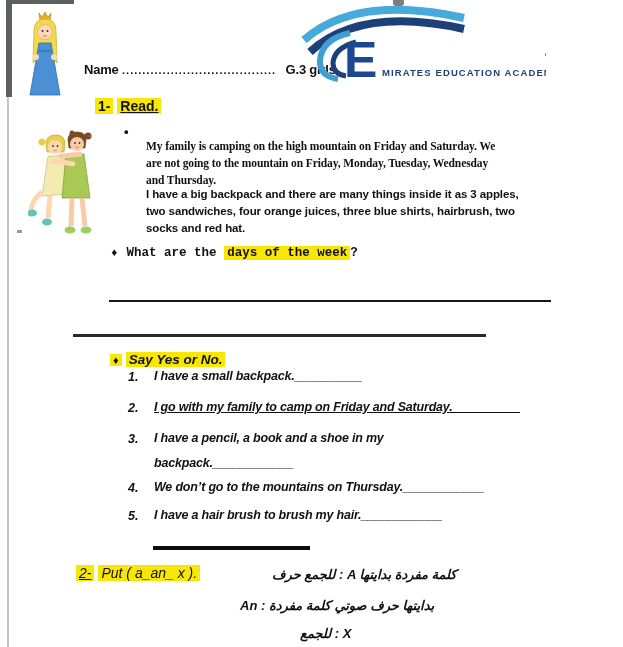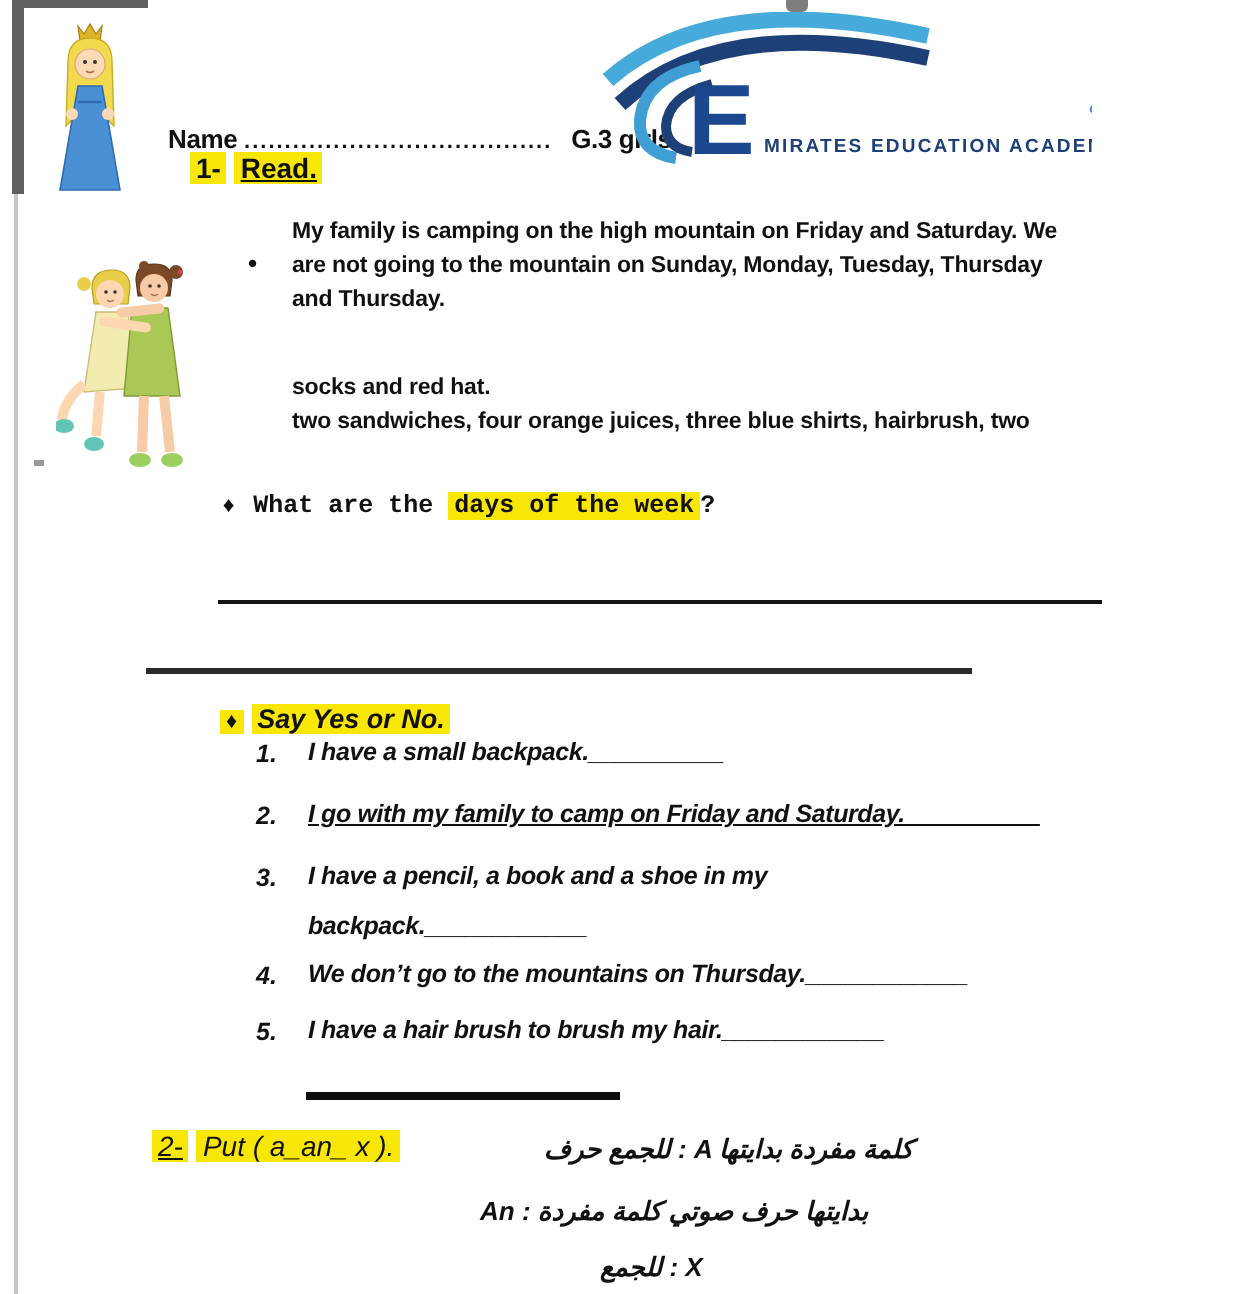--- a/index.html
+++ b/index.html
@@ -11,26 +11,26 @@
   .corner-v{left:6px;top:0;width:6px;height:97px;background:#5e5f61;}
   .corner-h{left:6px;top:0;width:68px;height:4px;background:#5e5f61;}
   .top-mark{left:393px;top:0;width:11px;height:6px;background:#7e7e7e;border-radius:0 0 3px 3px;}
   .small-dash{left:17px;top:230px;width:5px;height:3px;background:#9a9a9a;}
   
   .name-row{left:84px;top:62px;font-size:13px;font-weight:bold;letter-spacing:-0.2px;white-space:nowrap;}
   .name-dots{font-weight:bold;letter-spacing:1px;font-size:11px;}
   .grade{margin-left:6px;}
   
   .hl{background:#f8e606;padding:0 3px;}
-  .sec1{left:95px;top:76px;font-size:14px;font-weight:bold;white-space:nowrap;}
+  .sec1{left:95px;top:98px;font-size:14px;font-weight:bold;white-space:nowrap;}
   .sec1 .t{text-decoration:underline;}
   
   .bullet-dot{left:124px;top:124px;font-size:13px;font-weight:bold;}
   .para{font-size:11.5px;font-weight:bold;letter-spacing:-0.1px;line-height:17px;white-space:nowrap;}
-  .p1{left:146px;top:108px;}
+  .p1{left:146px;top:138px;font-family:Liberation Serif, serif;}
   .p2{left:146px;top:186px;}
   
   .diamond{font-size:11px;font-weight:bold;}
   .weekq{left:111px;top:246px;font-size:12.5px;font-weight:bold;white-space:nowrap;font-family:Liberation Mono, monospace;}
   .weekq .txt{margin-left:9px;}
   
   .ansline{background:#161616;height:2px;}
   .lineA{left:109px;top:300px;width:442px;}
   .lineB{left:73px;top:334px;width:413px;height:3px;background:#2a2a2a;}
   .lineC{left:153px;top:546px;width:157px;height:4px;background:#0d0d0d;}
@@ -123,26 +123,27 @@
       <path d="M44,68 L43,96" stroke="#f7cba6" stroke-width="5" fill="none"></path>
       <ellipse cx="42" cy="100" rx="5.5" ry="3.5" fill="#9bcf60"></ellipse>
       <path d="M54,68 L57,96" stroke="#f7cba6" stroke-width="5" fill="none"></path>
       <ellipse cx="58" cy="100" rx="5.5" ry="3.5" fill="#9bcf60"></ellipse>
     </svg>
   </div>
 
   <div class="abs bullet-dot">•</div>
   <div class="abs p1 para">
     <div>My family is camping on the high mountain on Friday and Saturday. We</div>
-    <div>are not going to the mountain on Sunday, Monday, Tuesday, Thursday</div>
+    <div>are not going to the mountain on Friday, Monday, Tuesday, Wednesday</div>
     <div>and Thursday.</div>
   </div>
   <div class="abs p2 para">
+    <div>I have a big backpack and there are many things inside it as 3 apples,</div>
+    <div>two sandwiches, four orange juices, three blue shirts, hairbrush, two</div>
     <div>socks and red hat.</div>
-    <div>two sandwiches, four orange juices, three blue shirts, hairbrush, two</div>
   </div>
 
   <div class="abs weekq">
     <span class="diamond">♦</span><span class="txt"><span>What are the </span><span class="hl">days of the week</span><span>?</span></span>
   </div>
 
   <div class="abs ansline lineA"></div>
   <div class="abs ansline lineB"></div>
 
   <div class="abs sayyn">

